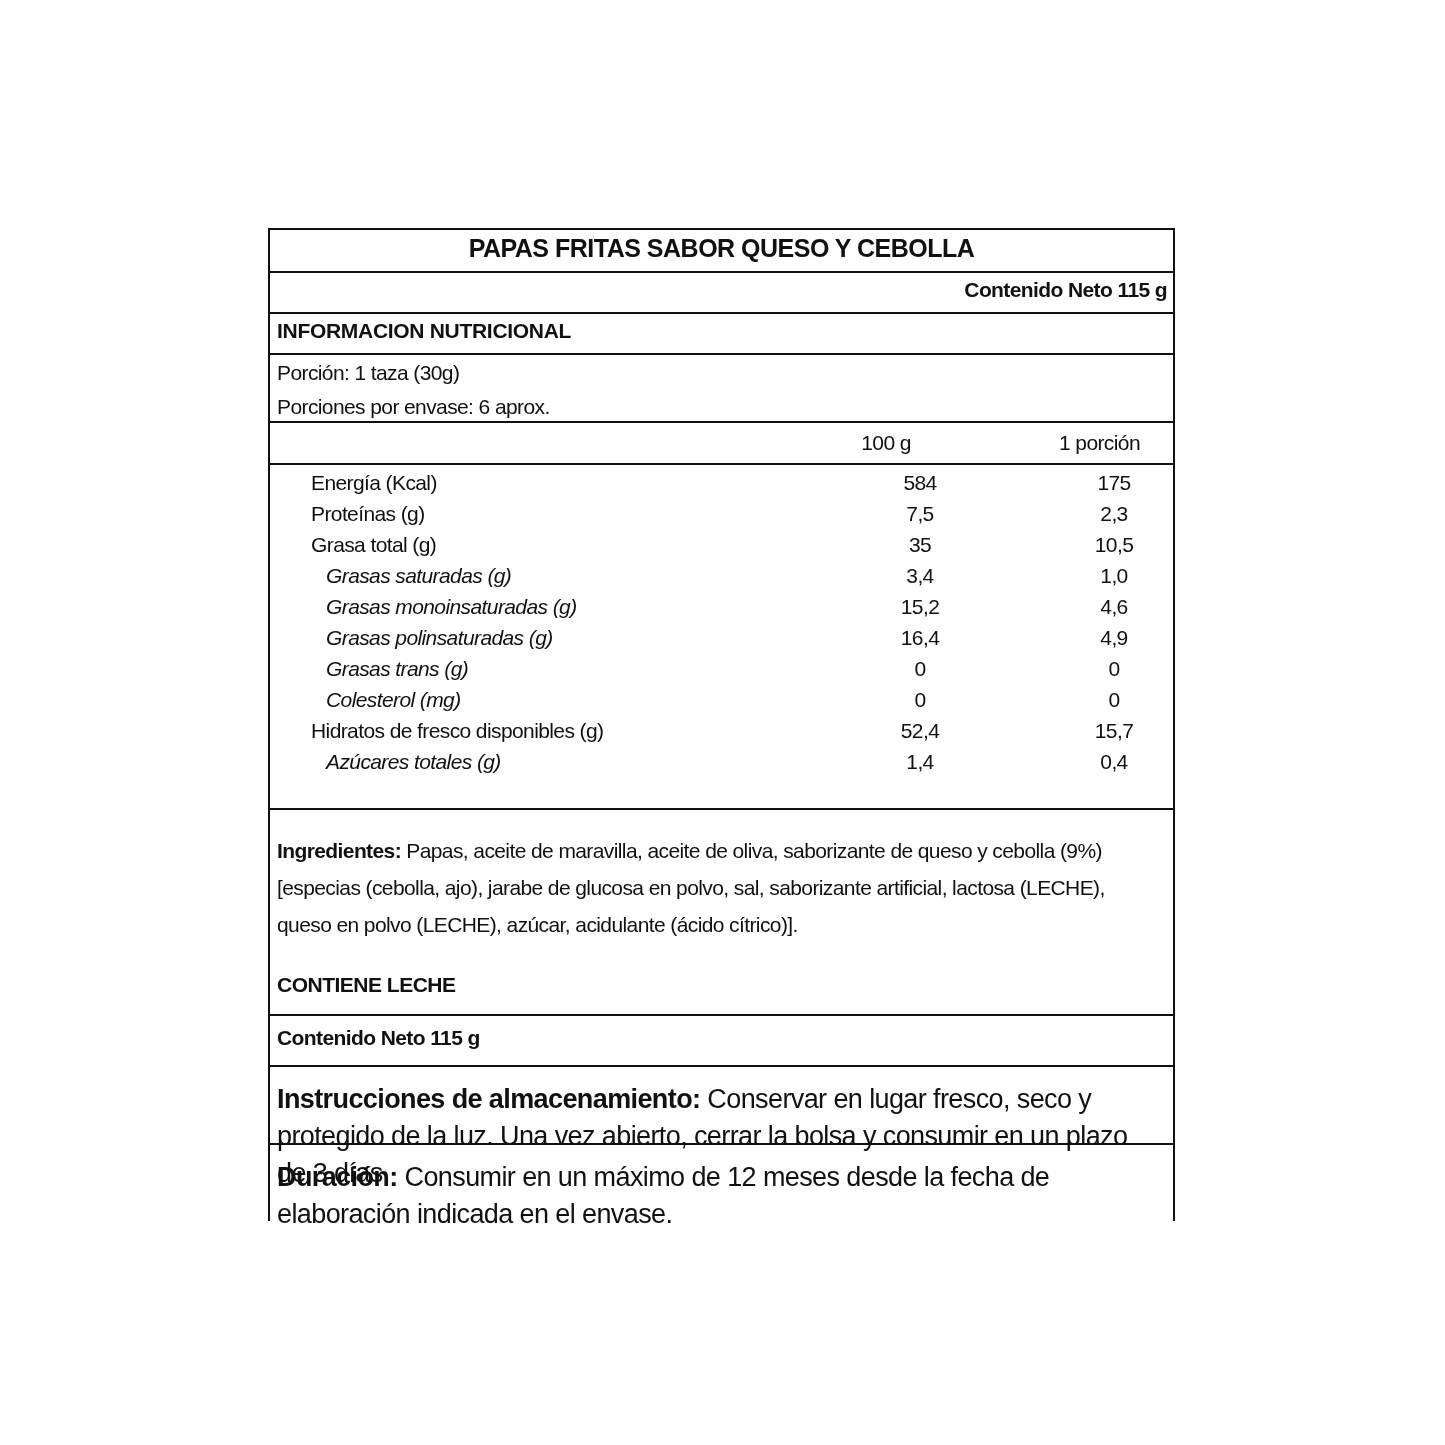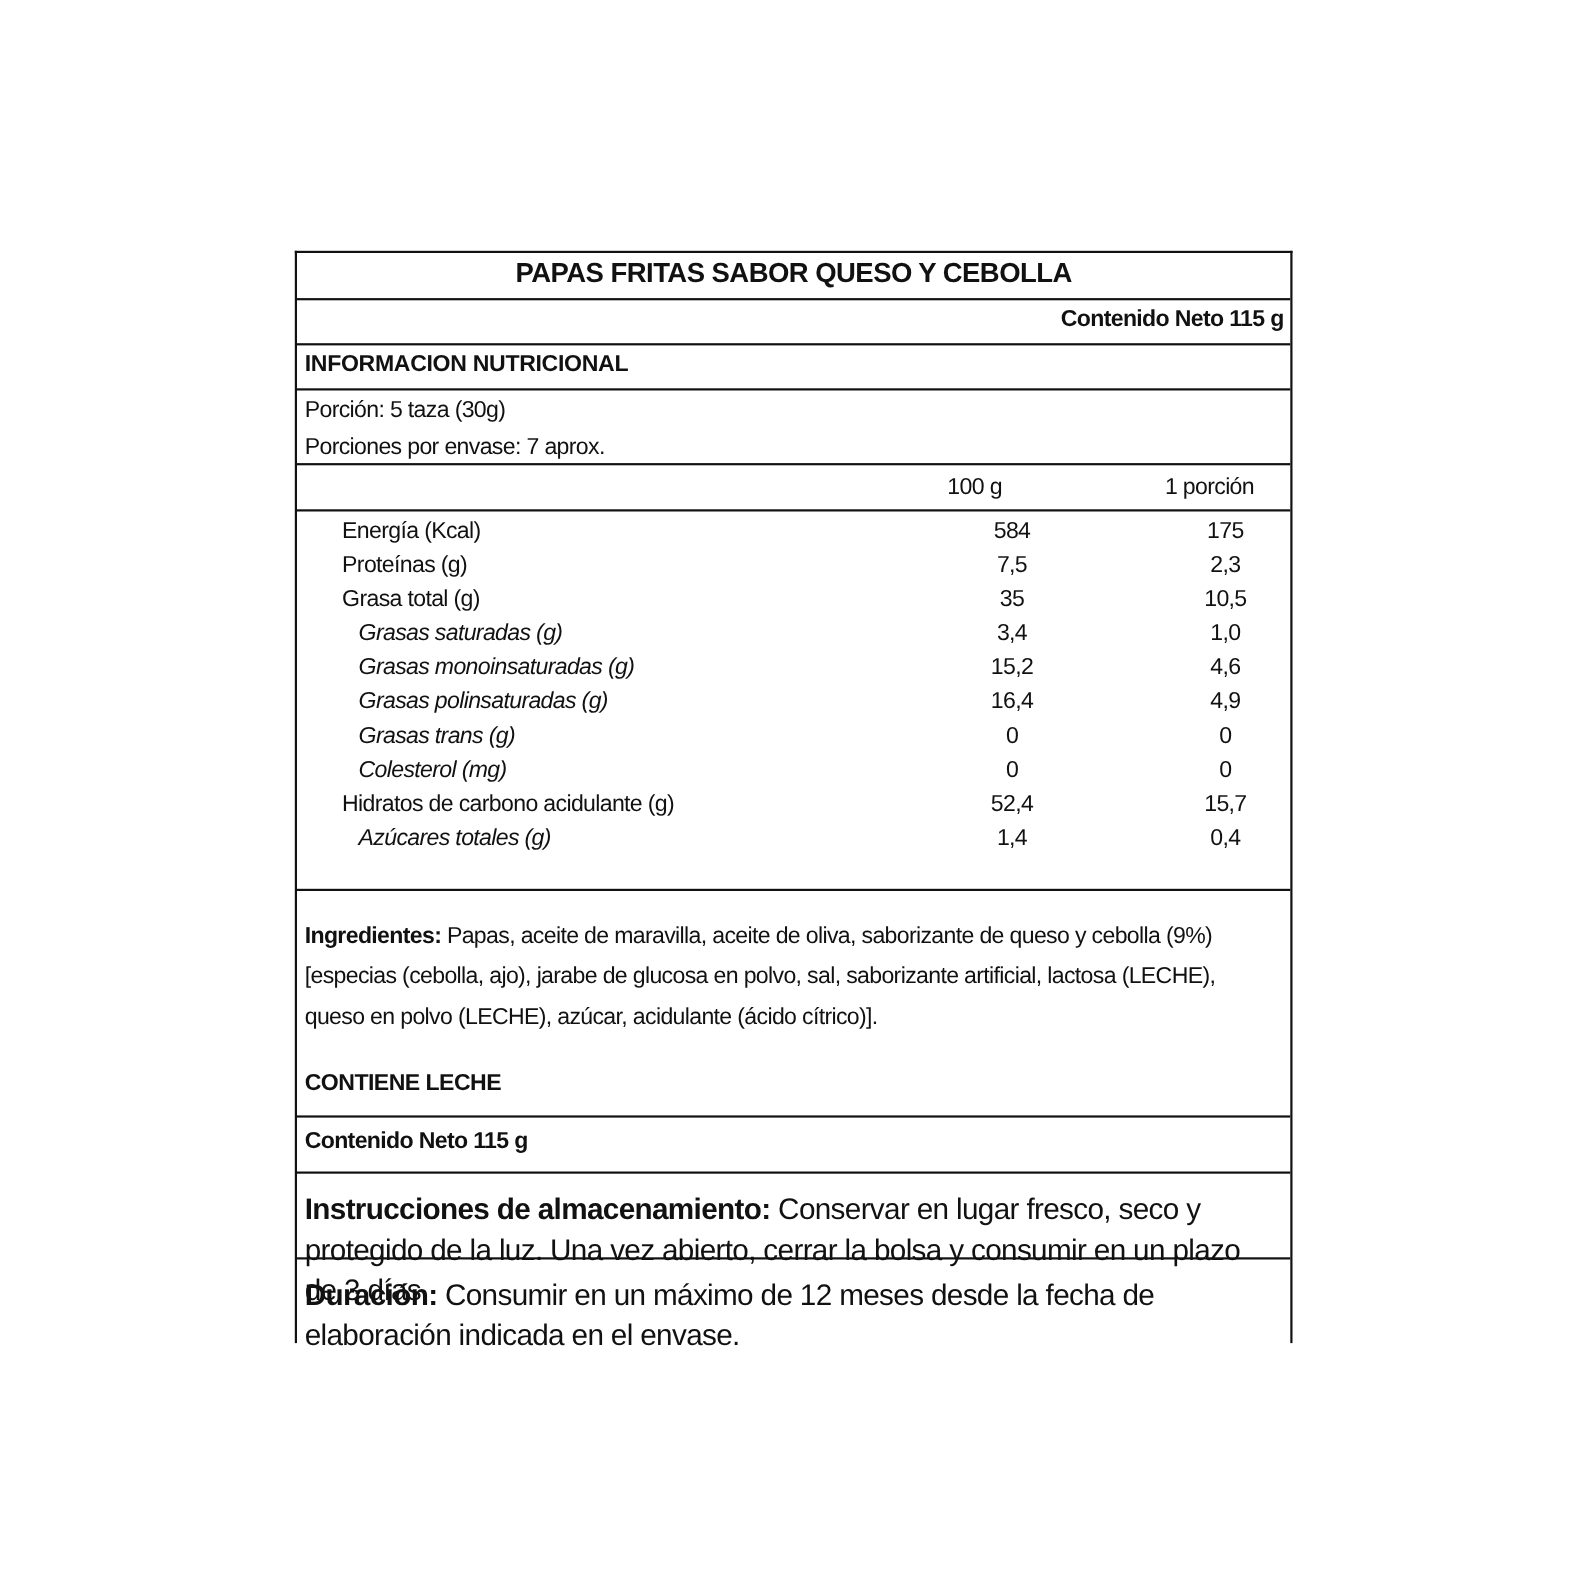--- a/index.html
+++ b/index.html
@@ -113,22 +113,22 @@
 
   <div class="row" id="r-net">
     <div class="net">Contenido Neto 115 g</div>
   </div>
 
   <div class="row" id="r-info">
     <div class="info">INFORMACION NUTRICIONAL</div>
   </div>
 
   <div class="row" id="r-portion">
-    <div class="txt p1">Porción: 5 taza (30g)</div>
-    <div class="txt p2">Porciones por envase: 7 aprox.</div>
+    <div class="txt p1">Porción: 1 taza (30g)</div>
+    <div class="txt p2">Porciones por envase: 6 aprox.</div>
   </div>
 
   <div class="row" id="r-colhead">
     <div class="txt c100">100 g</div>
     <div class="txt c1p">1 porción</div>
   </div>
 
   <div class="row" id="r-nutr">
     <div class="nrow txt" style="top:2px">
       <span class="nm">Energía (Kcal)</span>
@@ -164,21 +164,21 @@
       <span class="nm">Grasas trans (g)</span>
       <span class="v1">0</span>
       <span class="v2">0</span>
     </div>
     <div class="nrow txt sub" style="top:219px">
       <span class="nm">Colesterol (mg)</span>
       <span class="v1">0</span>
       <span class="v2">0</span>
     </div>
     <div class="nrow txt" style="top:250px">
-      <span class="nm">Hidratos de carbono acidulante (g)</span>
+      <span class="nm">Hidratos de fresco disponibles (g)</span>
       <span class="v1">52,4</span>
       <span class="v2">15,7</span>
     </div>
     <div class="nrow txt sub" style="top:281px">
       <span class="nm">Azúcares totales (g)</span>
       <span class="v1">1,4</span>
       <span class="v2">0,4</span>
     </div>
   </div>
 

